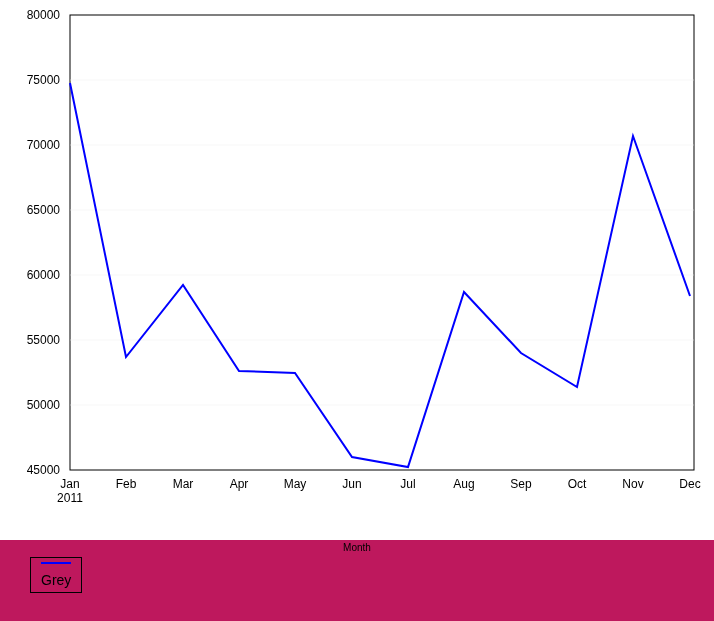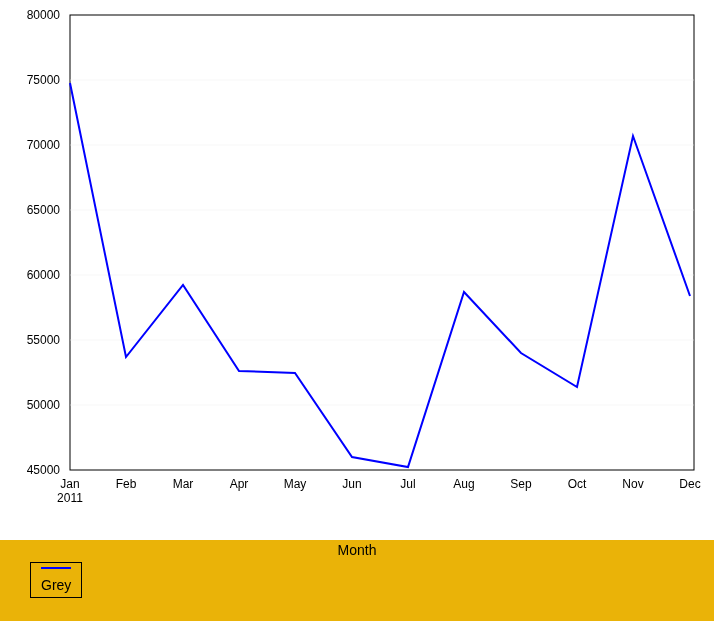--- a/index.html
+++ b/index.html
@@ -6,21 +6,21 @@
     body {
       background: #fff;
       font-family: Arial, sans-serif;
       width: 714px;
       height: 621px;
       overflow: hidden;
     }
     .chart-container {
       width: 714px;
       height: 621px;
-      background: #eab308;
+      background: #be185d;
       position: relative;
       display: flex;
       flex-direction: column;
       align-items: center;
     }
     svg {
       display: block;
     }
     .legend-box {
       border: 1px solid #000;
@@ -35,21 +35,21 @@
     }
     .legend-line {
       width: 30px;
       height: 2px;
       background: blue;
     }
     .legend-label {
       font-size: 14px;
     }
     .x-axis-label {
-      font-size: 14px;
+      font-size: 10px;
       margin-top: 2px;
     }
   </style>
 </head>
 <body>
 
 <div class="chart-container">
   <svg width="714" height="540">
 
     <rect x="0" y="0" width="714" height="540" fill="white"></rect>

